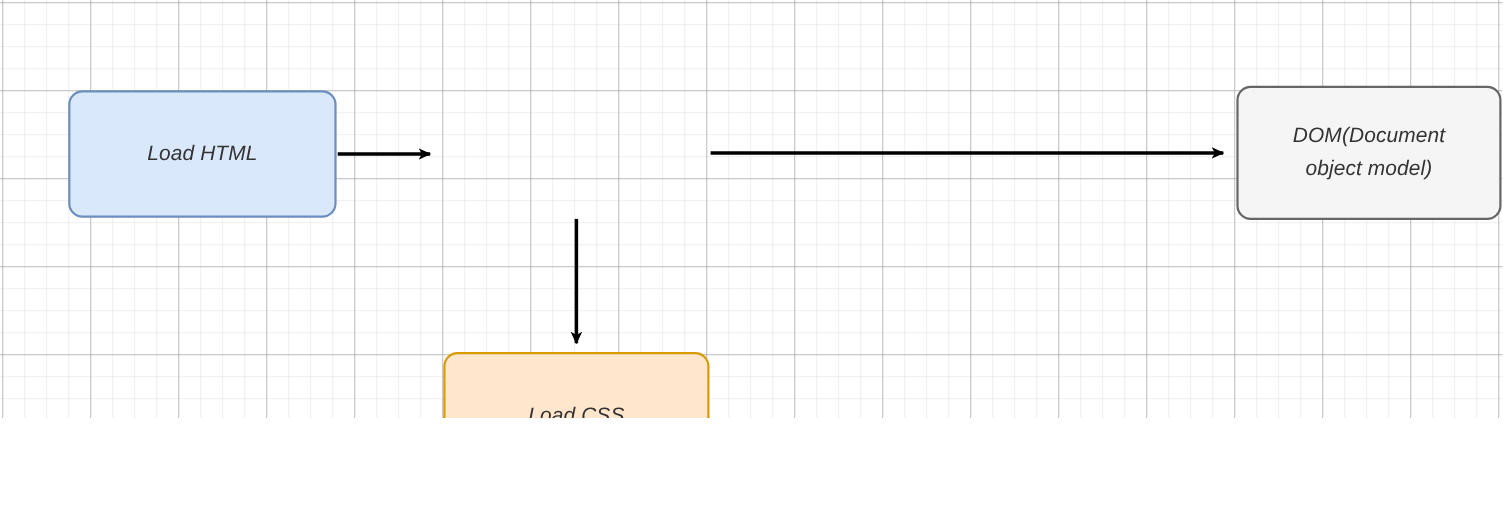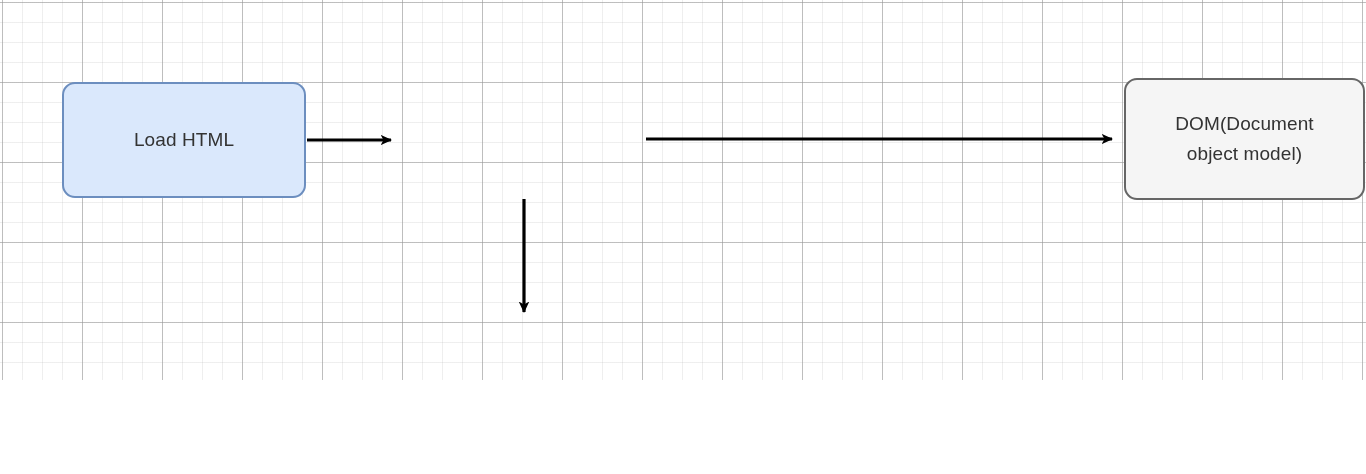--- a/index.html
+++ b/index.html
@@ -16,20 +16,21 @@
     height: 380px;
     overflow: hidden;
     background-color: #ffffff;
     background-image:
       linear-gradient(to right, rgba(150,150,150,0.55) 1px, transparent 1px),
       linear-gradient(to bottom, rgba(150,150,150,0.55) 1px, transparent 1px),
       linear-gradient(to right, rgba(180,180,180,0.22) 1px, transparent 1px),
       linear-gradient(to bottom, rgba(180,180,180,0.22) 1px, transparent 1px);
     background-size: 80px 80px, 80px 80px, 20px 20px, 20px 20px;
     background-position: 2px 2px, 2px 2px, 2px 2px, 2px 2px;
+    font-style: italic;
   }
   .edges {
     position: absolute;
     left: 0;
     top: 0;
     width: 1366px;
     height: 474px;
     pointer-events: none;
   }
   .node {
@@ -100,19 +101,22 @@
     <g>
       <line x1="524" y1="199" x2="524" y2="312" stroke="#000000" stroke-width="3.2" marker-end="url(#arrow-classic)"></line>
     </g>
   </svg>
 
   <div id="node-load-html" class="node node-blue">
     <span class="node-label">Load HTML</span>
   </div>
 
 
+  <div id="node-load-css" class="node node-orange">
+    <span class="node-label">Load CSS</span>
+  </div>
 
   <div id="node-dom" class="node node-gray">
     <span class="node-label">DOM(Document
 object model)</span>
   </div>
 
 </div>
 
 </body></html>

